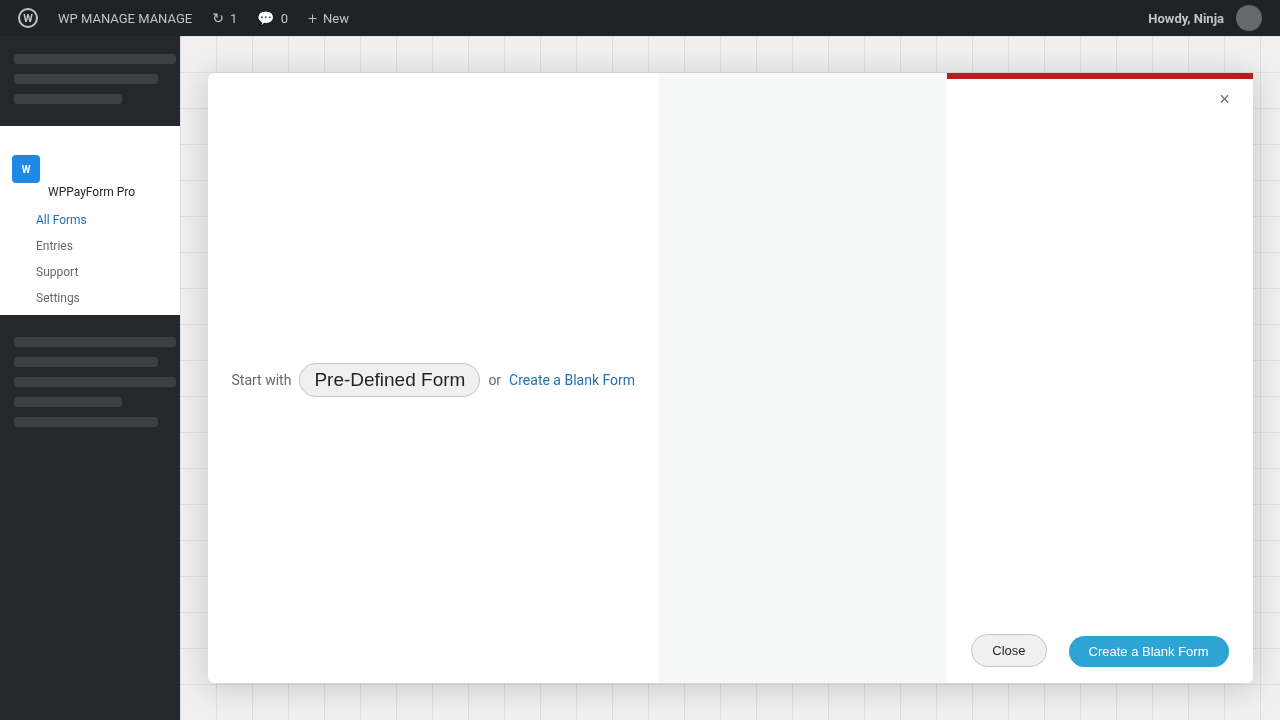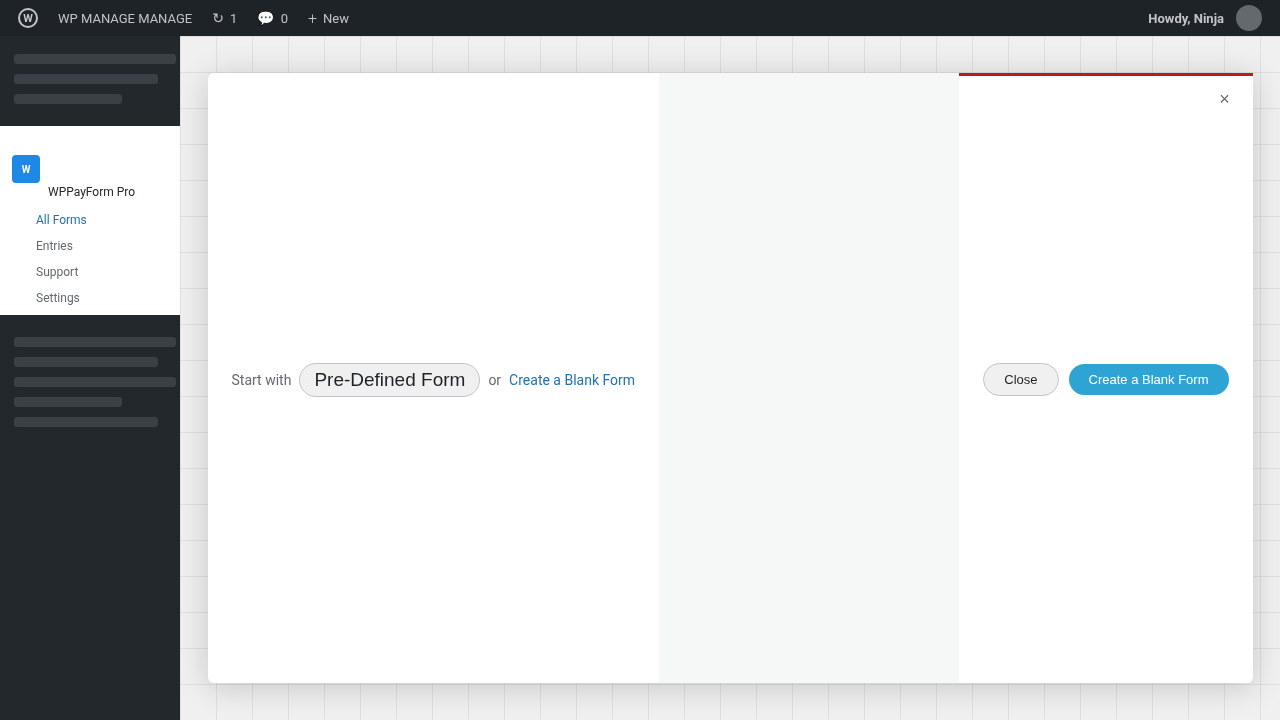--- a/index.html
+++ b/index.html
@@ -197,26 +197,26 @@
       border-radius: 3px;
     }
     .modal-body {
       flex: 1;
       background: #f6f7f7;
       margin: 0;
       overflow: auto;
     }
     .modal-footer {
       display: flex;
-      align-items: center;
+      align-items: flex-end;
       justify-content: flex-end;
       padding: 16px 24px;
-      gap: 10px;
+      gap: 22px;
       flex-shrink: 0;
-      border-top: 3px solid #b91c1c;
+      border-top: 6px solid #b91c1c;
     }
     .btn-close {
       background: #f0f0f1;
       border: 1px solid #c3c4c7;
       border-radius: 20px;
       padding: 8px 20px;
       font-size: 13px;
       color: #1d2327;
       cursor: pointer;
     }

